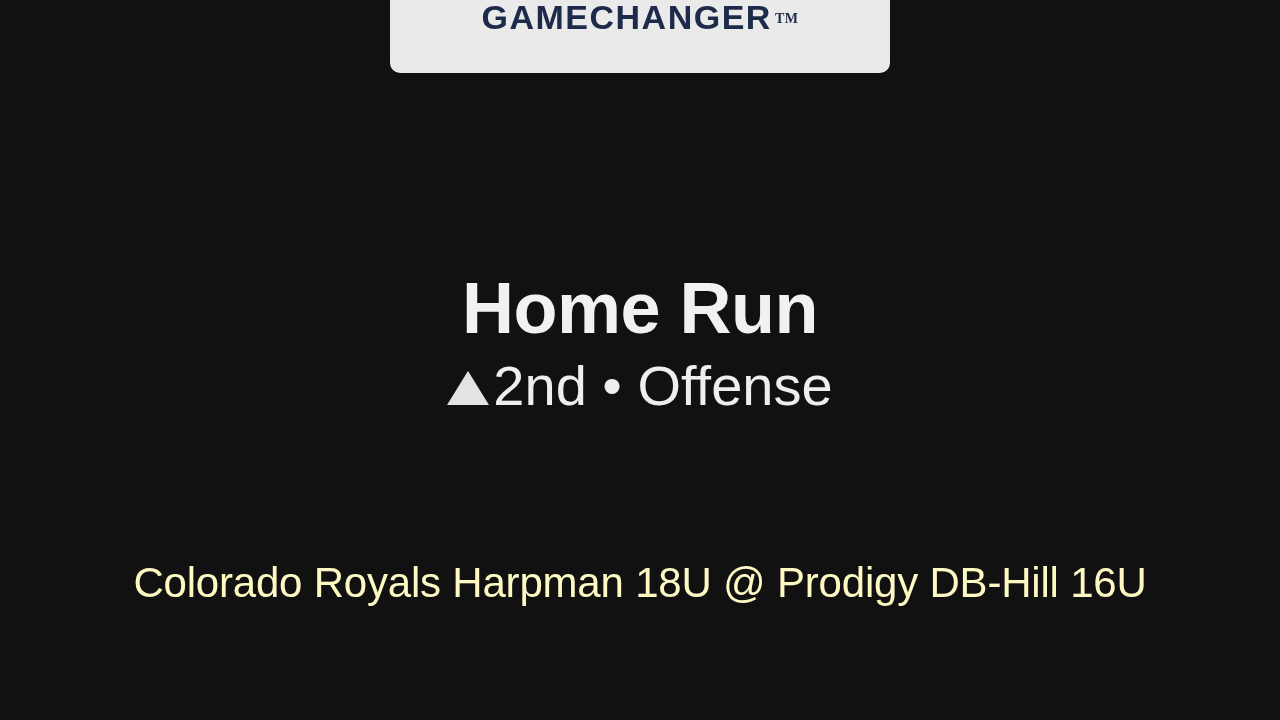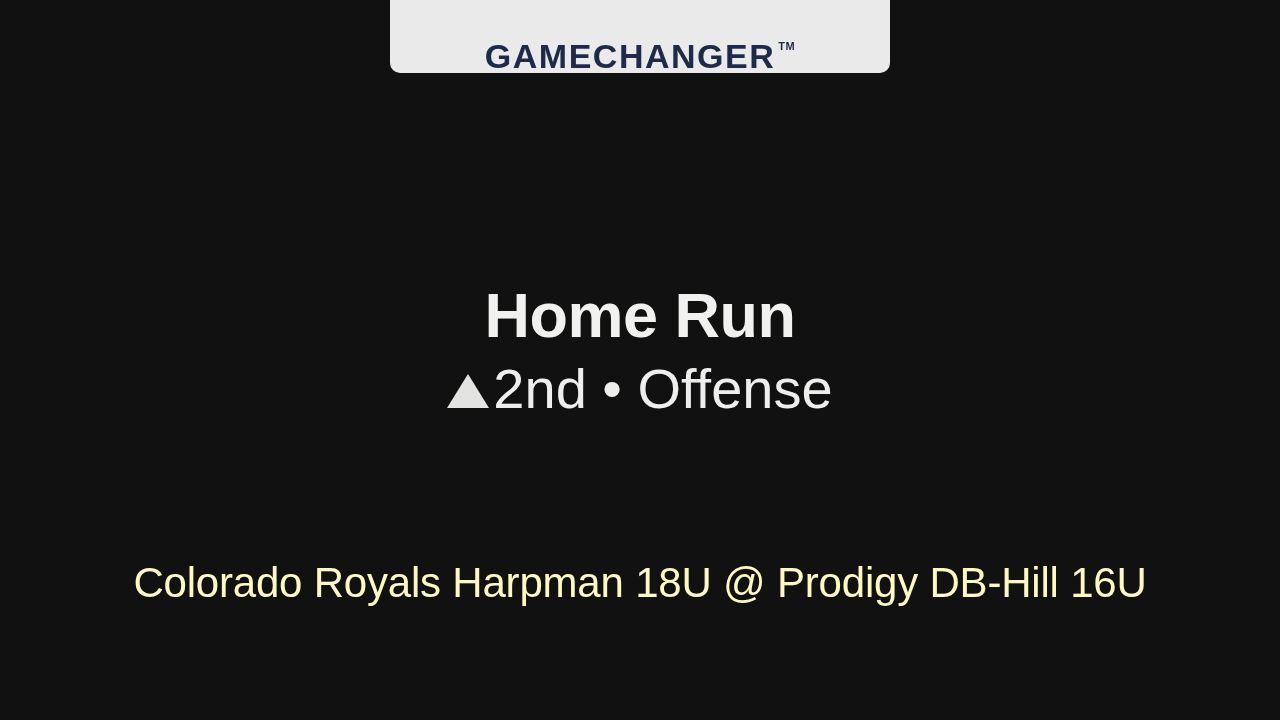--- a/index.html
+++ b/index.html
@@ -25,64 +25,64 @@
   .brand-badge {
     position: absolute;
     top: 0;
     left: 390px;
     width: 500px;
     height: 73px;
     background: #eaeaea;
     border-bottom-left-radius: 10px;
     border-bottom-right-radius: 10px;
     display: flex;
-    align-items: flex-end;
+    align-items: flex-start;
     justify-content: center;
     box-sizing: border-box;
   }
   .brand-wordmark {
     display: flex;
     align-items: flex-start;
     line-height: 1;
   }
   .brand-text {
     font-family: "Liberation Sans", sans-serif;
     font-size: 34px;
     font-weight: 700;
     letter-spacing: 1.5px;
     color: #1e2a4a;
     line-height: 1;
   }
   .brand-tm {
-    font-family: Liberation Sans, sans-serif;
-    font-size: 11px;
+    font-family: Liberation Serif, serif;
+    font-size: 14px;
     font-weight: 700;
     color: #1e2a4a;
     letter-spacing: 0.5px;
     margin-left: 3px;
-    margin-top: 2px;
+    margin-top: 12px;
     line-height: 1;
   }
 
   
   .play-block {
     position: absolute;
     top: 272px;
     left: 0;
     width: 1280px;
     text-align: center;
   }
   .play-title {
     font-family: "Liberation Sans", sans-serif;
-    font-size: 63px;
+    font-size: 72px;
     font-weight: 700;
     color: #f1f1ef;
     line-height: 1.0;
     letter-spacing: -0.5px;
-    margin: 12px;
+    margin: 0;
   }
   .play-meta {
     margin-top: 14px;
     display: flex;
     align-items: center;
     justify-content: center;
     gap: 4px;
     line-height: 1.0;
   }
   .inning-arrow {

